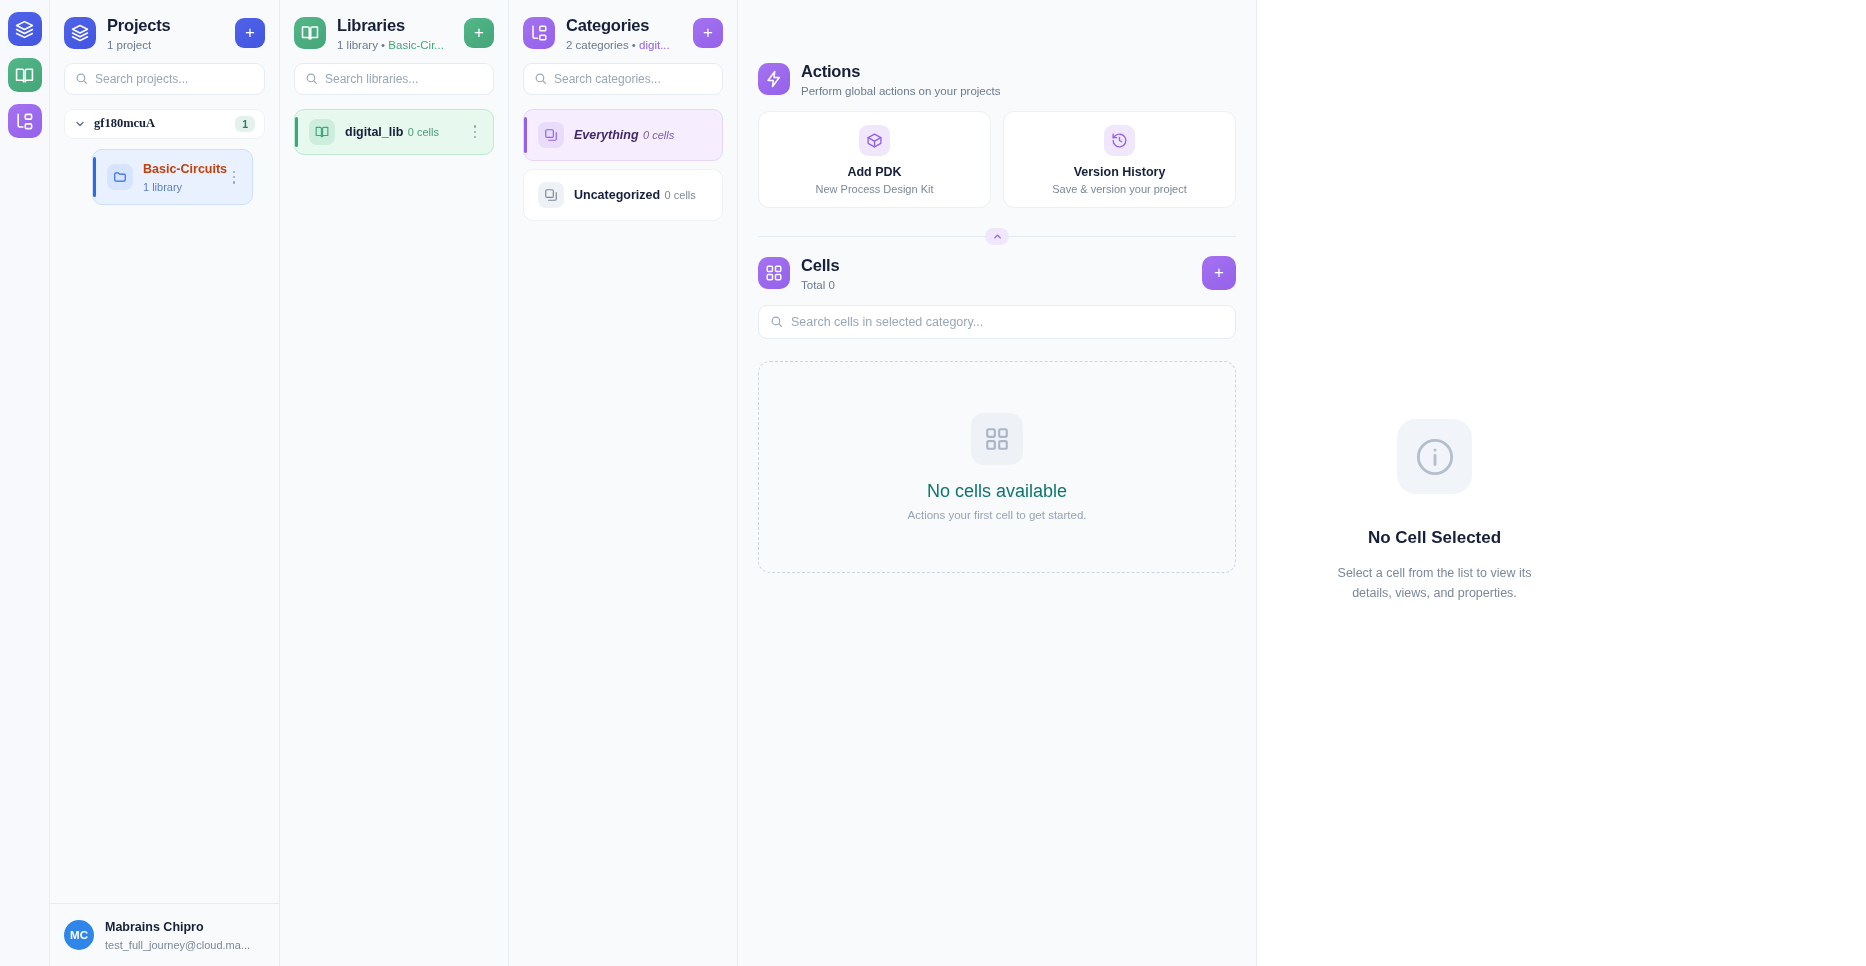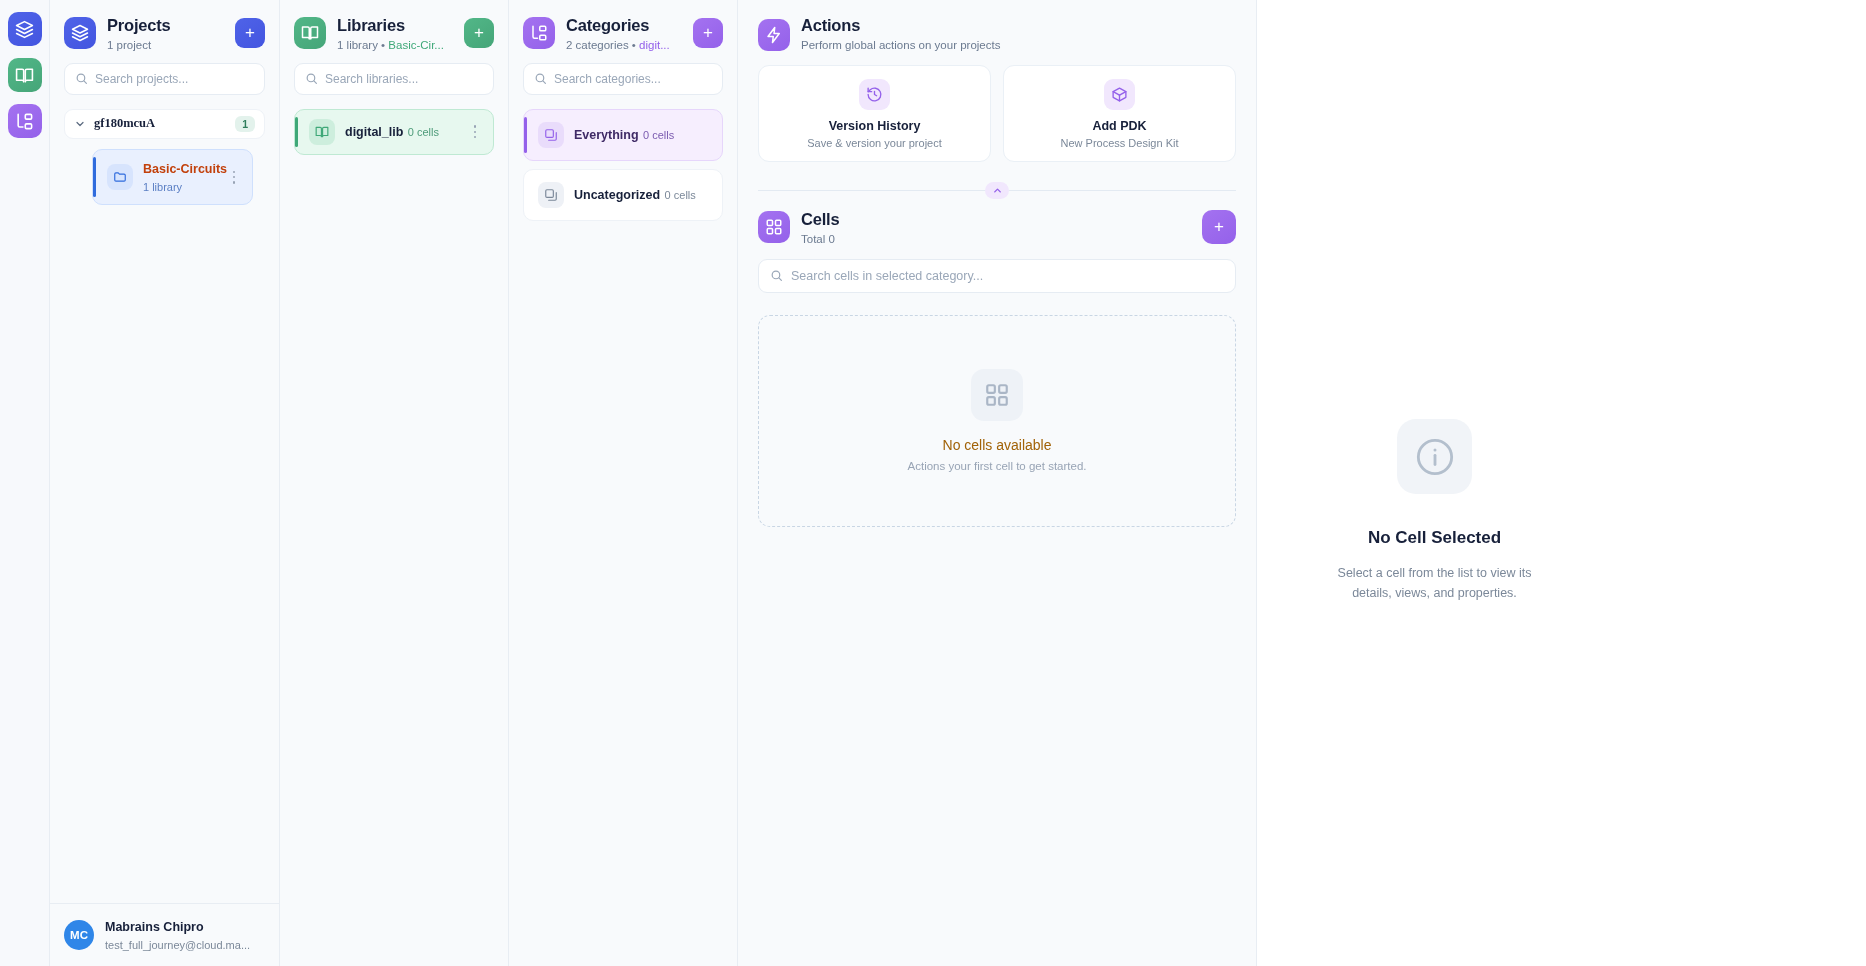--- a/index.html
+++ b/index.html
@@ -172,21 +172,21 @@
     white-space: nowrap; overflow: hidden; text-overflow: ellipsis;
     max-width: 150px;
   }
 
   
   .main {
     width: 519px; min-width: 519px; height: 966px;
     background: #f8fafc; border-right: 1px solid #e8edf3;
     padding: 16px 20px; position: relative;
   }
-  .main-head { display: flex; align-items: flex-end; gap: 11px; margin-bottom: 14px; }
+  .main-head { display: flex; align-items: center; gap: 11px; margin-bottom: 14px; margin-top: 46px; }
   .actions-grid { display: flex; gap: 12px; }
   .action-card {
     flex: 1; background: #fff; border: 1px solid #eaf0f6; border-radius: 11px;
     padding: 13px 8px 12px 8px; text-align: center; cursor: pointer;
   }
   .action-ico {
     width: 31px; height: 31px; border-radius: 9px; margin: 0 auto 9px auto;
     background: #f1e7fd; color: #9461ea;
     display: flex; align-items: center; justify-content: center;
   }
@@ -223,21 +223,21 @@
     border: 1.6px dashed #c9d6e4; border-radius: 12px;
     height: 212px; display: flex; flex-direction: column;
     align-items: center; justify-content: center;
   }
   .empty-ico {
     width: 52px; height: 52px; border-radius: 13px; background: #eef2f7;
     color: #aab6c6; display: flex; align-items: center; justify-content: center;
     margin-bottom: 16px;
   }
   .empty-ico svg { width: 26px; height: 26px; }
-  .empty-title { font-size: 14px; color: #a16207; }
+  .empty-title { font-size: 18px; color: #0f766e; }
   .empty-sub { font-size: 11.5px; color: #98a4b5; margin-top: 7px; }
 
   
   .detail {
     flex: 1; height: 966px; background: #fff;
     display: flex; flex-direction: column;
     align-items: center; justify-content: center; padding: 0 80px; margin-top: 28px;
   }
   .detail-ico {
     width: 75px; height: 75px; border-radius: 19px; background: #f1f4f8;
@@ -407,21 +407,21 @@
 
     <div class="search">
       <svg viewBox="0 0 24 24" fill="none" stroke="currentColor" stroke-width="2.2" stroke-linecap="round">
         <circle cx="11" cy="11" r="7"></circle>
           <line x1="21" y1="21" x2="16.5" y2="16.5"></line>
       </svg>
       <input type="text" placeholder="Search categories..." style="">
     </div>
 
     <div class="col-body">
-      <div class="card sel-purple" style="padding:12px 27px 12px 14px;">
+      <div class="card sel-purple" style="padding:12px 27px 12px 14px;font-style:italic;">
         <span class="bar"></span>
         <span class="card-icon">
           <svg viewBox="0 0 24 24" fill="none" stroke="currentColor" stroke-width="2" stroke-linecap="round" stroke-linejoin="round">
             <rect x="3" y="3" width="13" height="13" rx="2"></rect>
             <path d="M8 21h11a2 2 0 0 0 2-2V8"></path>
           </svg>
         </span>
         <span class="card-text">
           <span class="card-title">Everything</span>
           <span class="card-sub">0 cells</span>
@@ -451,43 +451,43 @@
           <polygon points="13 2 4 14 11 14 10 22 19 10 12 10 13 2"></polygon>
         </svg>
       </div>
       <div class="head-text">
         <div class="head-title">Actions</div>
         <div class="head-sub">Perform global actions on your projects</div>
       </div>
     </div>
 
     <div class="actions-grid">
+      <div class="action-card">
+        <div class="action-ico">
+          <svg viewBox="0 0 24 24" fill="none" stroke="currentColor" stroke-width="1.9" stroke-linecap="round" stroke-linejoin="round">
+            <path d="M21 16V8l-9-5-9 5v8l9 5 9-5z"></path>
+            <polyline points="3 8 12 13 21 8"></polyline>
+            <line x1="12" y1="13" x2="12" y2="21"></line>
+          </svg>
+        </div>
+        <div class="action-title">Add PDK</div>
+        <div class="action-sub">New Process Design Kit</div>
+      </div>
+
       <div class="action-card">
         <div class="action-ico">
           <svg viewBox="0 0 24 24" fill="none" stroke="currentColor" stroke-width="1.9" stroke-linecap="round" stroke-linejoin="round">
             <path d="M3 12a9 9 0 1 0 3-6.7L3 8"></path>
             <polyline points="3 3 3 8 8 8"></polyline>
             <polyline points="12 7.5 12 12 15 13.8"></polyline>
           </svg>
         </div>
         <div class="action-title">Version History</div>
         <div class="action-sub">Save &amp; version your project</div>
       </div>
-
-      <div class="action-card">
-        <div class="action-ico">
-          <svg viewBox="0 0 24 24" fill="none" stroke="currentColor" stroke-width="1.9" stroke-linecap="round" stroke-linejoin="round">
-            <path d="M21 16V8l-9-5-9 5v8l9 5 9-5z"></path>
-            <polyline points="3 8 12 13 21 8"></polyline>
-            <line x1="12" y1="13" x2="12" y2="21"></line>
-          </svg>
-        </div>
-        <div class="action-title">Add PDK</div>
-        <div class="action-sub">New Process Design Kit</div>
-      </div>
     </div>
 
     <div class="divider-wrap">
       <span class="divider-line"></span>
       <button class="collapse-btn">
         <svg viewBox="0 0 24 24" fill="none" stroke="currentColor" stroke-width="3" stroke-linecap="round" stroke-linejoin="round">
           <polyline points="6 15 12 9 18 15"></polyline>
         </svg>
       </button>
     </div>

